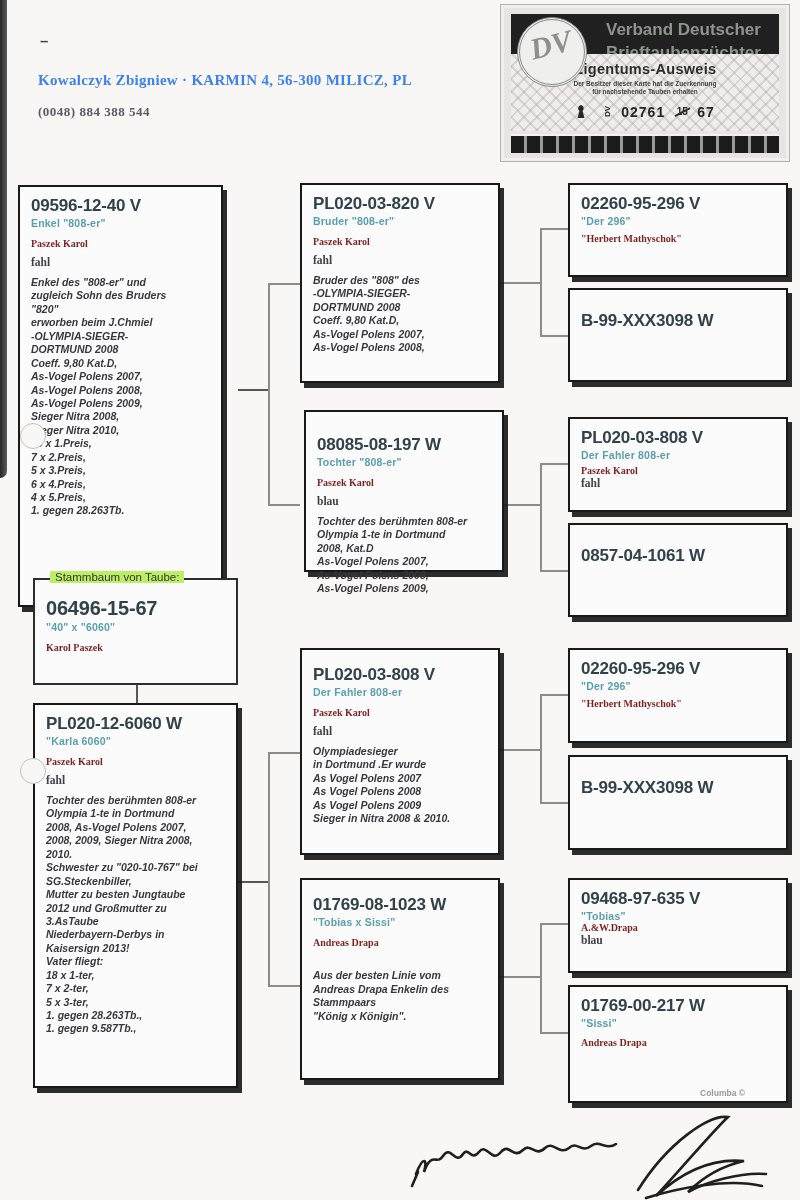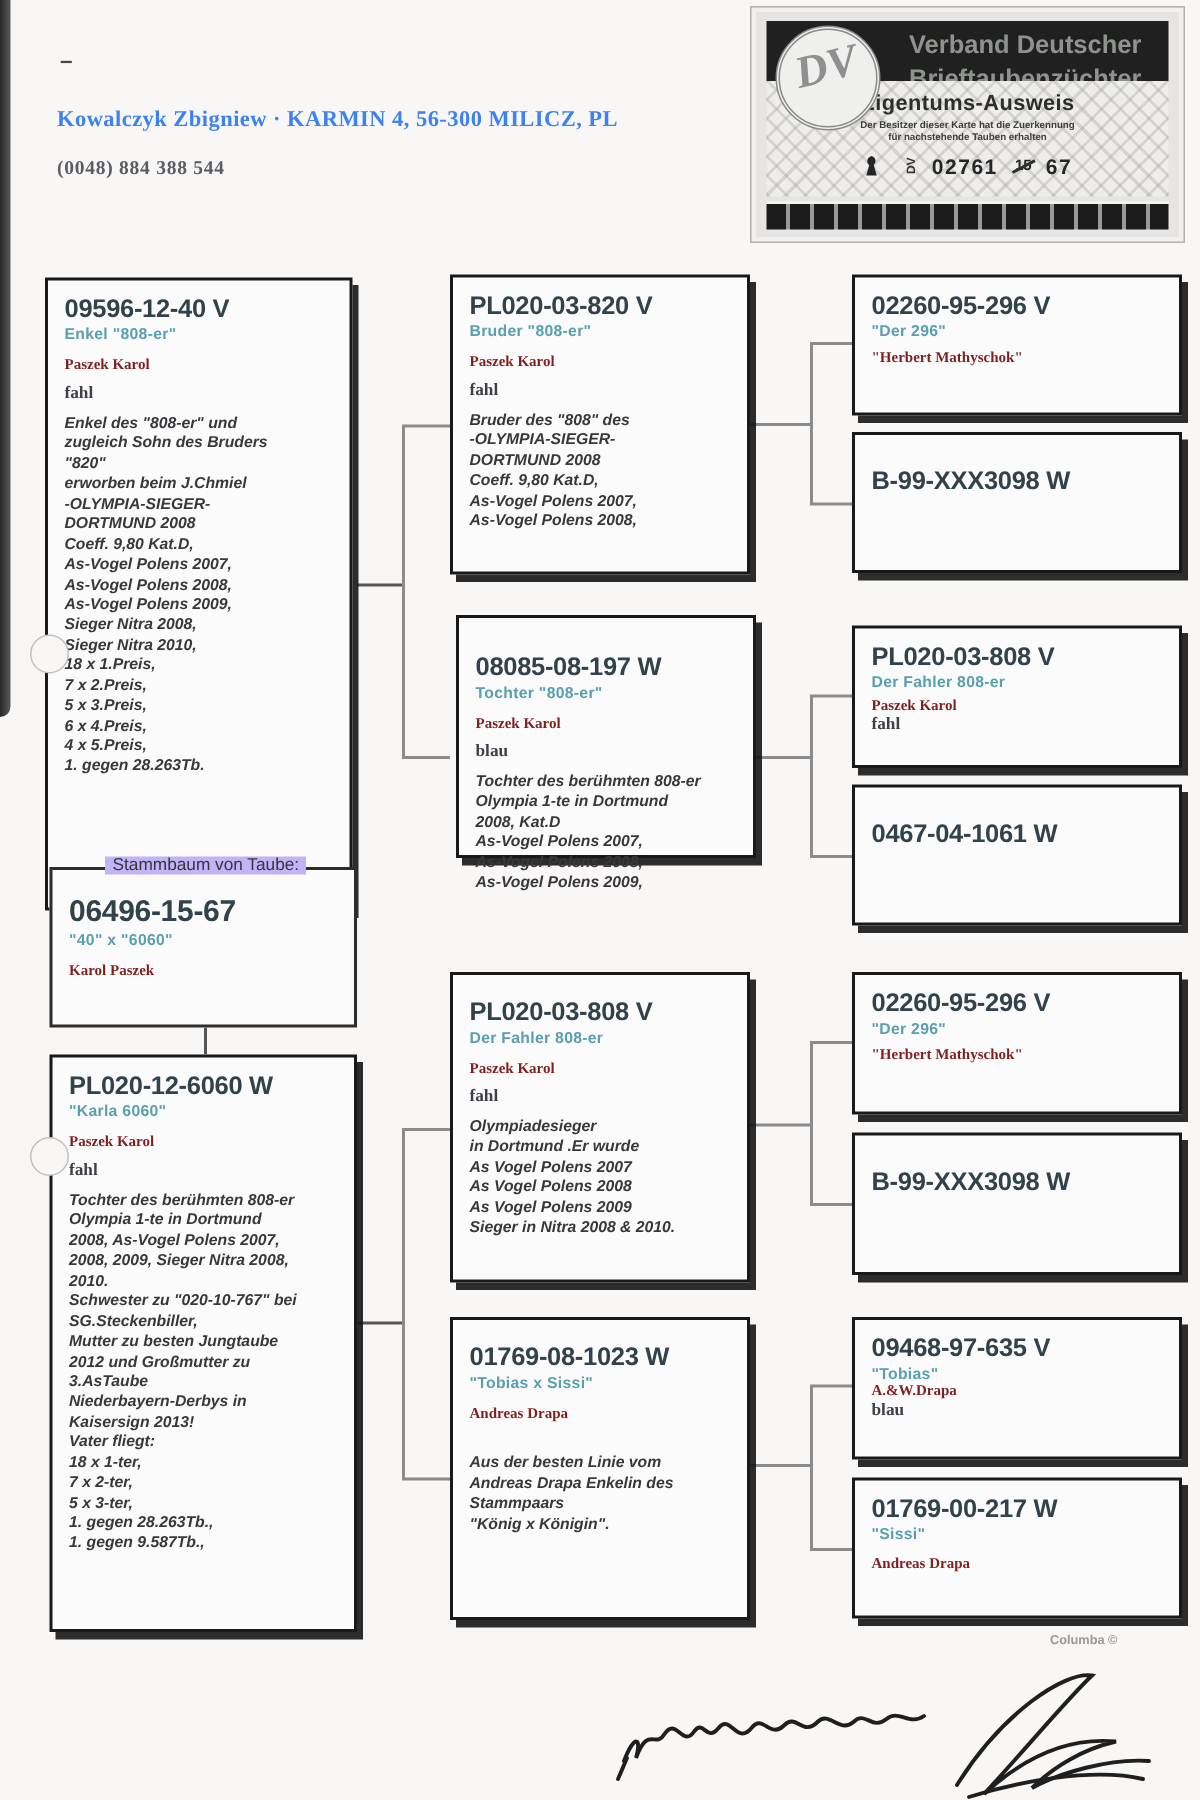--- a/index.html
+++ b/index.html
@@ -39,21 +39,21 @@
   
   .pbox{position:absolute;background:#fff;border:2px solid #161616;box-shadow:4px 5px 0 rgba(18,18,18,.9);
     padding:9px 11px;box-sizing:border-box;}
   .pbox.thin{border-width:2px;box-shadow:none;border-color:#2a2a2a;}
   .ring{font-weight:bold;font-size:17px;color:#2f4048;letter-spacing:-.2px;}
   .ring.big{font-size:20px;}
   .nick{font-weight:bold;font-size:10.5px;color:#57a0b0;margin-top:1px;letter-spacing:.2px;}
   .breeder{font-size:10px;color:#7f1d1d;margin-top:9px;font-family:Liberation Serif, serif;font-weight:600;}
   .colorword{font-size:11.5px;color:#3d3d46;margin-top:7px;font-family:Liberation Serif, serif;font-weight:600;}
   .desc{font-weight:bold;font-style:italic;font-size:10.5px;line-height:1.28;color:#36363a;margin-top:8px;white-space:pre-line;}
-  .tree-label{position:absolute;left:50px;top:571px;z-index:4;background:#c4b5fd;padding:0 5px;font-size:11.5px;color:#333;margin-left:20px;}
+  .tree-label{position:absolute;left:50px;top:571px;z-index:4;background:#bef264;padding:0 5px;font-size:11.5px;color:#333;}
   
   .cl{position:absolute;background:#8c8c8c;}
   .cl.dark{background:#555;}
   
   .credit{position:absolute;left:700px;top:1088px;font-size:8.5px;font-weight:bold;color:#9a9a9a;}
   .signature{position:absolute;left:410px;top:1108px;}
 </style>
 </head>
 <body>
 
@@ -116,21 +116,21 @@
   <div class="cl" style="left:542px;top:802px;width:26px;height:2px"></div>
 
   <div class="cl" style="left:500px;top:976px;width:40px;height:2px"></div>
   <div class="cl" style="left:540px;top:923px;width:2px;height:111px"></div>
   <div class="cl" style="left:542px;top:923px;width:26px;height:2px"></div>
   <div class="cl" style="left:542px;top:1032px;width:26px;height:2px"></div>
 
   <div class="cl dark" style="left:136px;top:558px;width:2px;height:20px"></div>
   <div class="cl dark" style="left:136px;top:685px;width:2px;height:18px"></div>
 
-  <div class="pbox" style="left:30px;top:185px;width:205px;height:422px">
+  <div class="pbox" style="left:18px;top:185px;width:205px;height:422px">
     <div class="ring">09596-12-40 V</div>
     <div class="nick">Enkel "808-er"</div>
     <div class="breeder">Paszek Karol</div>
     <div class="colorword">fahl</div>
     <div class="desc">Enkel des "808-er" und
 zugleich Sohn des Bruders
 "820"
 erworben beim J.Chmiel
 -OLYMPIA-SIEGER-
 DORTMUND 2008
@@ -238,37 +238,37 @@
   <div class="pbox" style="left:568px;top:288px;width:220px;height:94px">
     <div class="ring" style="margin-top:12px">B-99-XXX3098 W</div>
   </div>
   <div class="pbox" style="left:568px;top:417px;width:220px;height:95px">
     <div class="ring">PL020-03-808 V</div>
     <div class="nick">Der Fahler 808-er</div>
     <div class="breeder" style="margin-top:4px">Paszek Karol</div>
     <div class="colorword" style="margin-top:1px">fahl</div>
   </div>
   <div class="pbox" style="left:568px;top:523px;width:220px;height:94px">
-    <div class="ring" style="margin-top:12px">0467-04-1061 W</div>
+    <div class="ring" style="margin-top:12px">0857-04-1061 W</div>
   </div>
   <div class="pbox" style="left:568px;top:648px;width:220px;height:95px">
     <div class="ring">02260-95-296 V</div>
     <div class="nick">"Der 296"</div>
     <div class="breeder" style="margin-top:6px">"Herbert Mathyschok"</div>
   </div>
   <div class="pbox" style="left:568px;top:755px;width:220px;height:95px">
     <div class="ring" style="margin-top:12px">B-99-XXX3098 W</div>
   </div>
   <div class="pbox" style="left:568px;top:878px;width:220px;height:95px">
     <div class="ring">09468-97-635 V</div>
     <div class="nick">"Tobias"</div>
     <div class="breeder" style="margin-top:0">A.&amp;W.Drapa</div>
     <div class="colorword" style="margin-top:1px">blau</div>
   </div>
-  <div class="pbox" style="left:568px;top:985px;width:220px;height:94px">
+  <div class="pbox" style="left:568px;top:985px;width:220px;height:118px">
     <div class="ring">01769-00-217 W</div>
     <div class="nick">"Sissi"</div>
     <div class="breeder" style="margin-top:8px">Andreas Drapa</div>
   </div>
 
   <div class="punch" style="left:20px;top:423px"></div>
   <div class="punch" style="left:20px;top:758px"></div>
 
   <div class="credit">Columba ©</div>
   <svg class="signature" width="370" height="92" viewBox="0 0 370 92">

